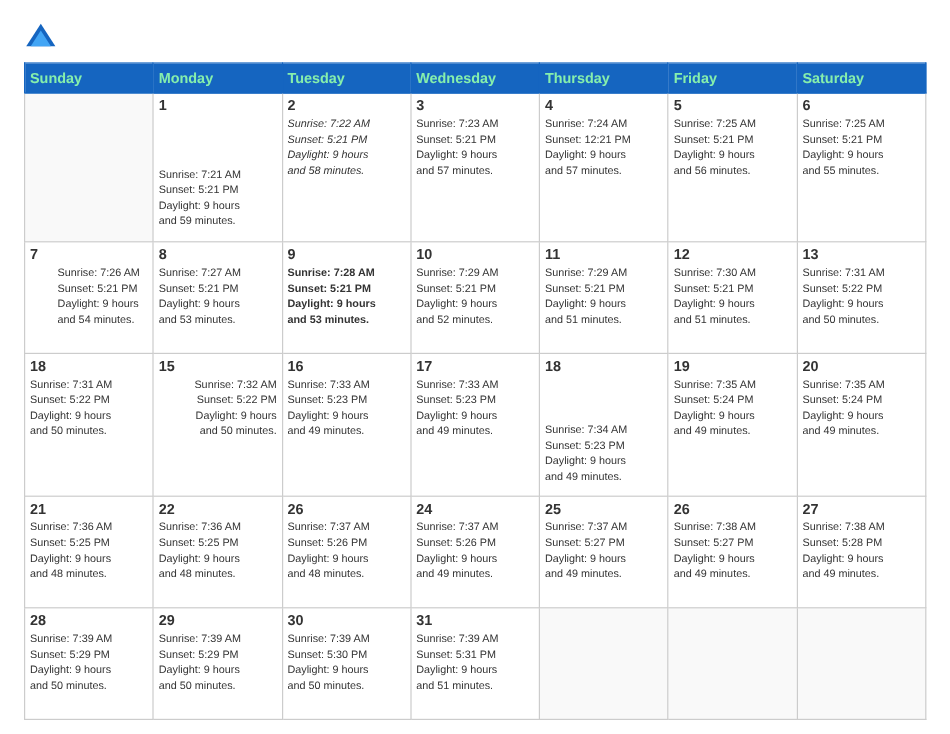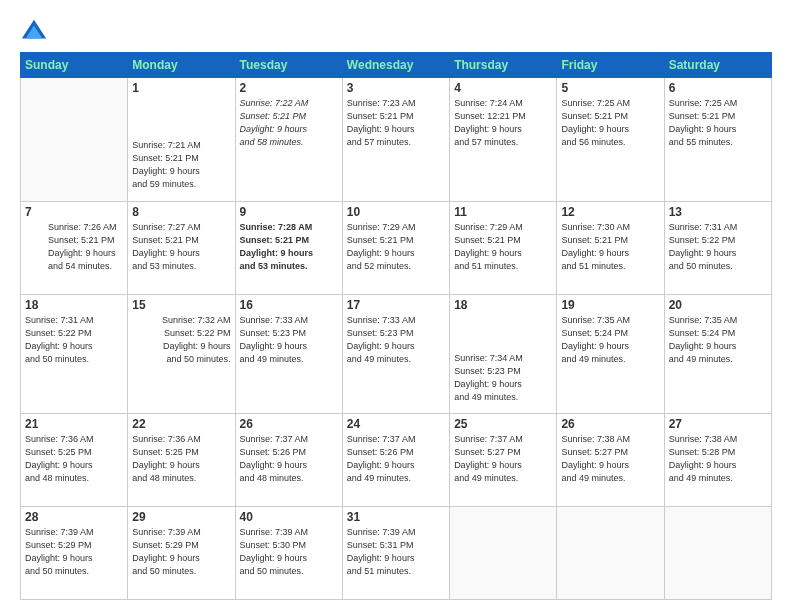--- a/index.html
+++ b/index.html
@@ -332,21 +332,21 @@
 and 50 minutes.</div>
           </td>
           <td>
             <span class="day-num">29</span>
             <div class="day-info" style="white-space: pre-line;">Sunrise: 7:39 AM
 Sunset: 5:29 PM
 Daylight: 9 hours
 and 50 minutes.</div>
           </td>
           <td>
-            <span class="day-num">40</span>
+            <span class="day-num">30</span>
             <div class="day-info" style="white-space: pre-line;">Sunrise: 7:39 AM
 Sunset: 5:30 PM
 Daylight: 9 hours
 and 50 minutes.</div>
           </td>
           <td>
             <span class="day-num">31</span>
             <div class="day-info" style="white-space: pre-line;">Sunrise: 7:39 AM
 Sunset: 5:31 PM
 Daylight: 9 hours

